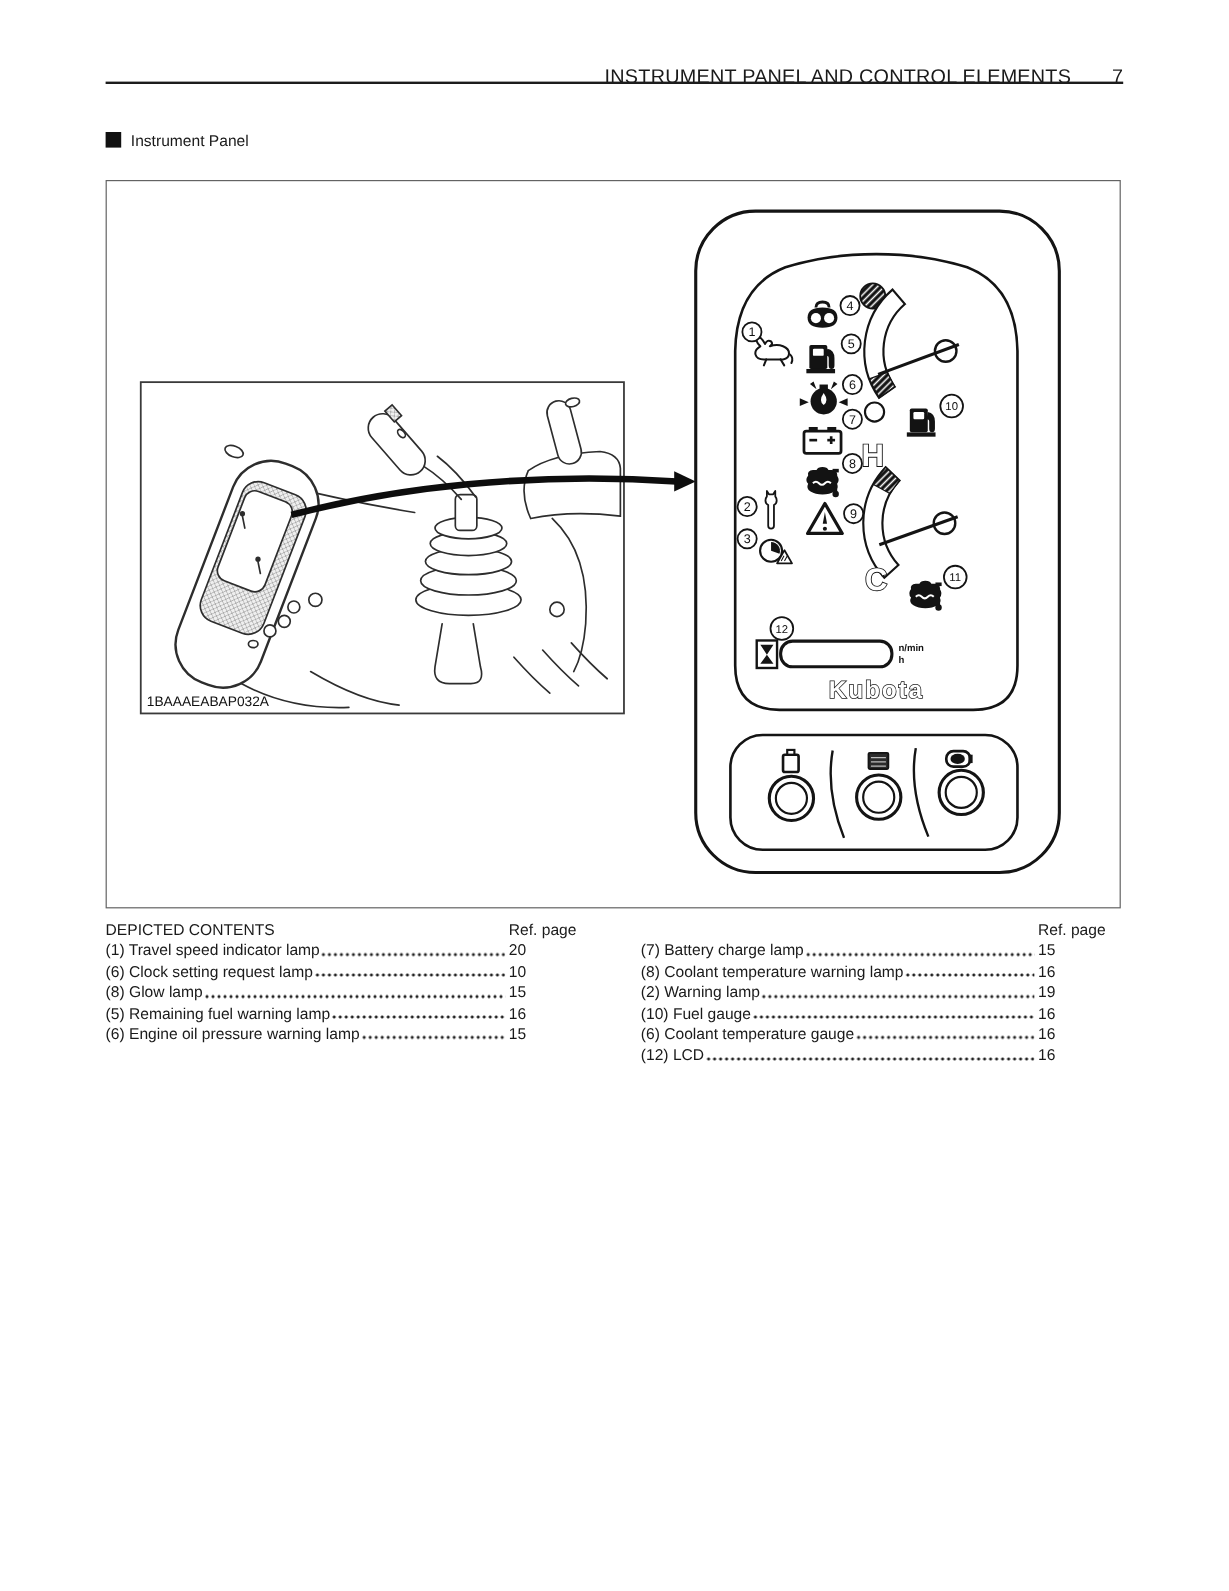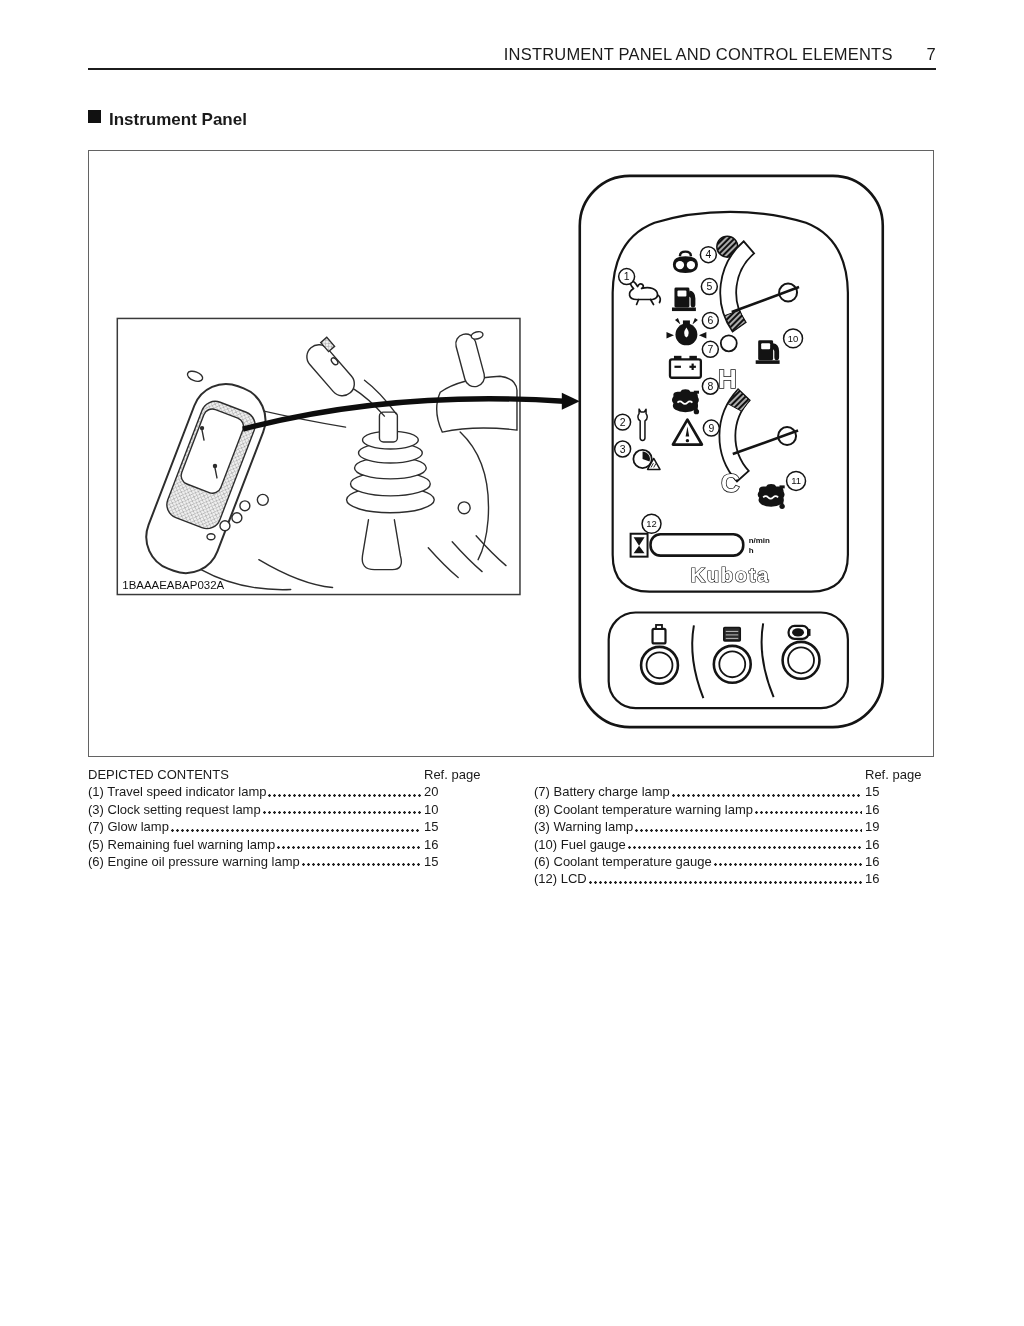--- a/index.html
+++ b/index.html
@@ -1,23 +1,23 @@
 <!DOCTYPE html>
 <html><head>
 <meta charset="utf-8">
 <style>
   html,body{margin:0;padding:0}
   body{width:1024px;height:1326px;background:#fff;position:relative;
        font-family:"Liberation Sans",sans-serif;color:#1a1a1a;overflow:hidden}
-  .page-header{position:absolute;top:45px;left:88px;width:848px;text-align:right;
+  .page-header{position:absolute;top:55px;left:88px;width:848px;text-align:right;
        font-size:16.5px;letter-spacing:.2px;white-space:nowrap}
   .header-page{display:inline-block;margin-left:34px}
   .rule{position:absolute;left:88px;width:848px;top:68px;height:2px;background:#1c1c1c}
   .section-heading{position:absolute;left:88px;top:110px;display:flex;
-       font-size:17px;font-weight:bold}
+       font-size:13px;font-weight:normal}
   .square{width:13px;height:13px;background:#111;margin-right:8px;flex:0 0 auto}
   .figure{position:absolute;left:88px;top:150px;width:846px;height:607px;
        border:1.5px solid #636363;box-sizing:border-box}
   .figure svg{position:absolute;left:0;top:0;width:100%;height:100%}
   .toc-col{position:absolute;font-size:13px;line-height:17.4px}
   .toc-left{left:88px;top:766px;width:394px}
   .toc-right{left:534px;top:766px;width:395px}
   .toc-row{display:flex;align-items:center}
   .toc-label{white-space:nowrap}
   .toc-head .toc-label{flex:1 1 auto}
@@ -256,26 +256,26 @@
   <div class="toc-row toc-head">
     <span class="toc-label">DEPICTED CONTENTS</span>
     <span class="toc-page">Ref. page</span>
   </div>
   <div class="toc-row">
     <span class="toc-label">(1) Travel speed indicator lamp</span>
     <span class="toc-dots"></span>
     <span class="toc-page">20</span>
   </div>
   <div class="toc-row">
-    <span class="toc-label">(3) Clock setting request lamp</span>
+    <span class="toc-label">(6) Clock setting request lamp</span>
     <span class="toc-dots"></span>
     <span class="toc-page">10</span>
   </div>
   <div class="toc-row">
-    <span class="toc-label">(7) Glow lamp</span>
+    <span class="toc-label">(8) Glow lamp</span>
     <span class="toc-dots"></span>
     <span class="toc-page">15</span>
   </div>
   <div class="toc-row">
     <span class="toc-label">(5) Remaining fuel warning lamp</span>
     <span class="toc-dots"></span>
     <span class="toc-page">16</span>
   </div>
   <div class="toc-row">
     <span class="toc-label">(6) Engine oil pressure warning lamp</span>
@@ -293,21 +293,21 @@
     <span class="toc-label">(7) Battery charge lamp</span>
     <span class="toc-dots"></span>
     <span class="toc-page">15</span>
   </div>
   <div class="toc-row">
     <span class="toc-label">(8) Coolant temperature warning lamp</span>
     <span class="toc-dots"></span>
     <span class="toc-page">16</span>
   </div>
   <div class="toc-row">
-    <span class="toc-label">(3) Warning lamp</span>
+    <span class="toc-label">(2) Warning lamp</span>
     <span class="toc-dots"></span>
     <span class="toc-page">19</span>
   </div>
   <div class="toc-row">
     <span class="toc-label">(10) Fuel gauge</span>
     <span class="toc-dots"></span>
     <span class="toc-page">16</span>
   </div>
   <div class="toc-row">
     <span class="toc-label">(6) Coolant temperature gauge</span>

